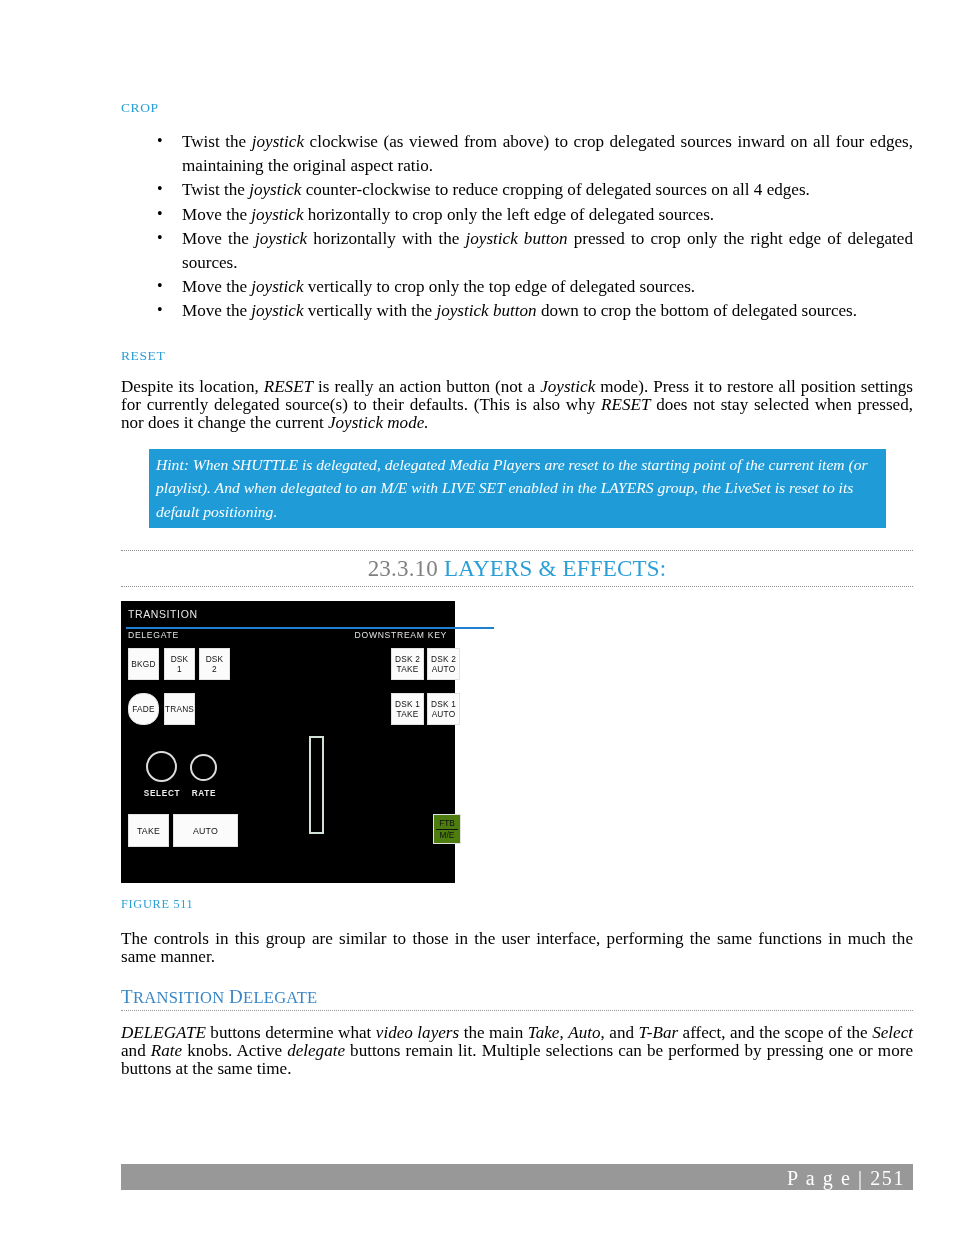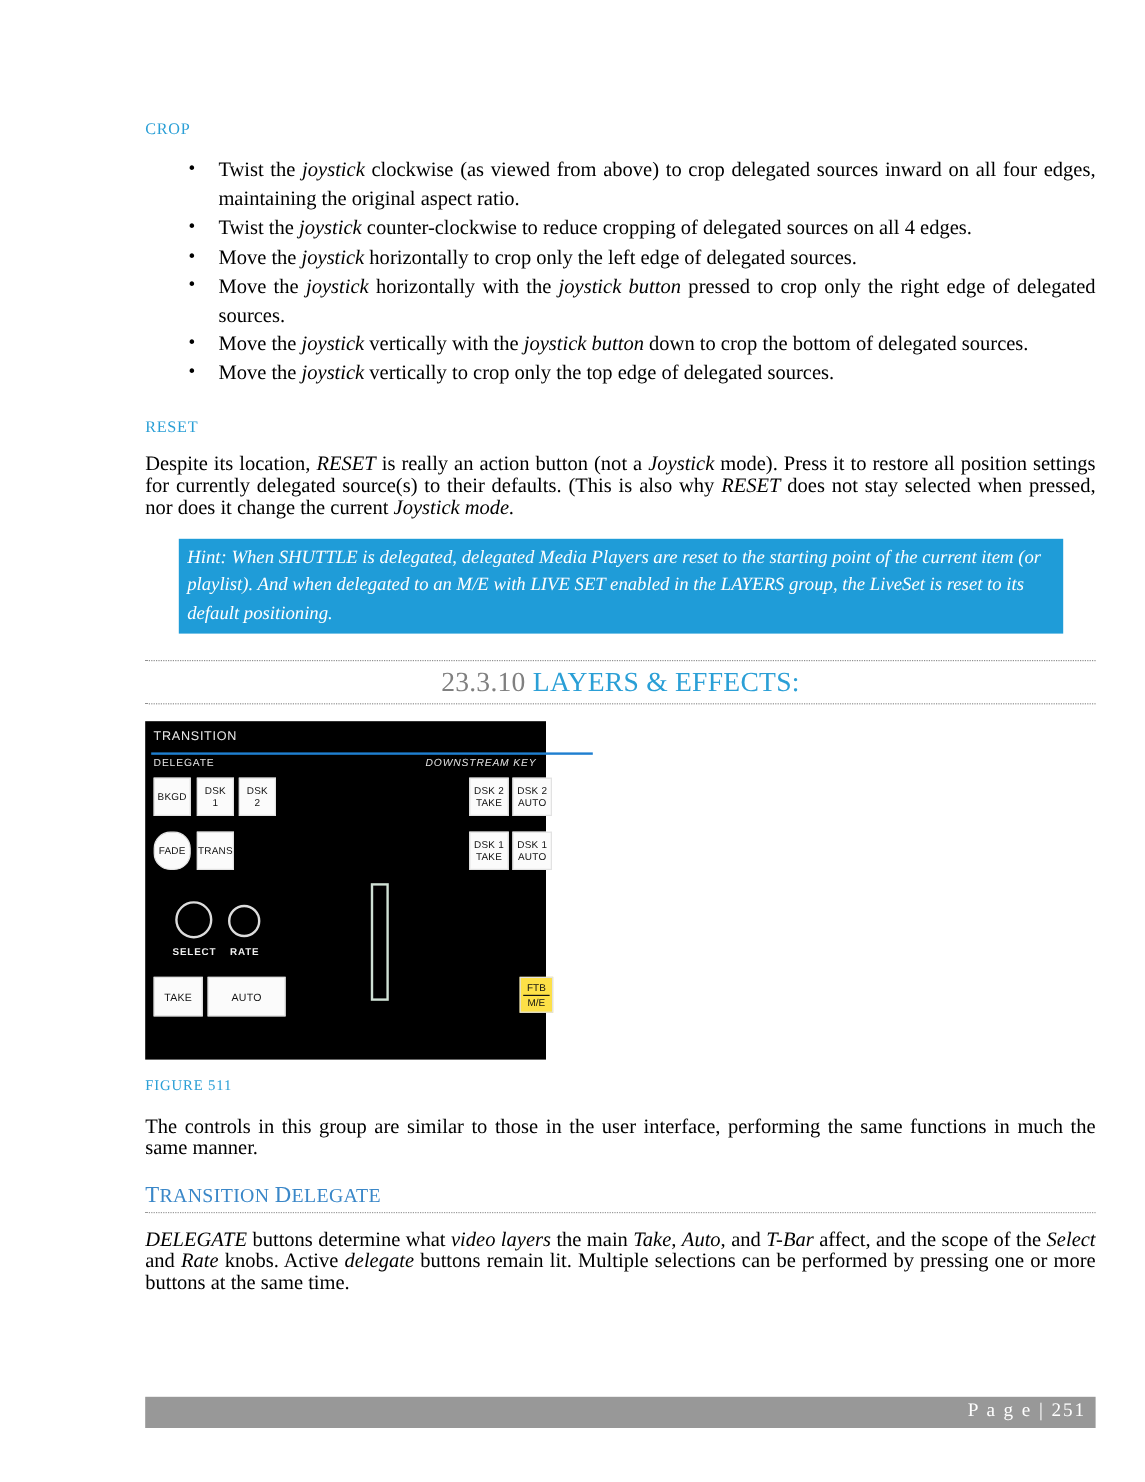--- a/index.html
+++ b/index.html
@@ -132,21 +132,21 @@
   }
   .lbl {
     position: absolute;
     color: #e3e3e3;
     font-family: "Liberation Sans", sans-serif;
     font-size: 8.6px;
     letter-spacing: 0.7px;
     white-space: nowrap;
   }
   .lbl-delegate { left: 7px; top: 29px; }
-  .lbl-dsk { right: 8px; top: 29px; font-style: italic; }
+  .lbl-dsk { right: 8px; top: 29px; }
 
   .btn {
     position: absolute;
     background: #fbfbfb;
     color: #101010;
     border: 1px solid #e2e2e2;
     font-family: "Liberation Sans", sans-serif;
     font-size: 8.3px;
     display: flex;
     align-items: center;
@@ -174,21 +174,21 @@
     white-space: nowrap;
   }
   .tbar-slot {
     position: absolute;
     border: 2px solid #cfe0d4;
     background: #000000;
     box-sizing: border-box;
   }
   .ftb-btn {
     position: absolute;
-    background: #fde047;
+    background: #4d7c0f;
     border: 1px solid #e2e2e2;
     box-sizing: border-box;
     display: flex;
     flex-direction: column;
     align-items: stretch;
     justify-content: center;
     padding: 6px 2px;
   }
   .ftb-top, .ftb-bot {
     font-family: "Liberation Sans", sans-serif;
@@ -234,40 +234,40 @@
     width: 792px;
     height: 26px;
     background: #989898;
   }
   .footer-text {
     position: absolute;
     right: 8px;
     top: 3px;
     color: #ffffff;
     font-family: "Liberation Serif", serif;
-    font-size: 16px;
+    font-size: 20px;
     letter-spacing: 1.6px;
     white-space: nowrap;
   }
 </style>
 </head>
 <body>
 
 <div class="page">
   <div class="content">
 
     <div class="mini-head">CROP</div>
 
     <ul class="bullets" id="crop-bullets">
         <li><span>Twist the </span><i>joystick</i><span> clockwise (as viewed from above) to crop delegated sources inward on all four edges, maintaining the original aspect ratio.</span></li>
         <li class="nojust"><span>Twist the </span><i>joystick</i><span> counter-clockwise to reduce cropping of delegated sources on all 4 edges.</span></li>
         <li class="nojust"><span>Move the </span><i>joystick</i><span> horizontally to crop only the left edge of delegated sources.</span></li>
         <li><span>Move the </span><i>joystick</i><span> horizontally with the </span><i>joystick button</i><span> pressed to crop only the right edge of delegated sources.</span></li>
+        <li class="nojust"><span>Move the </span><i>joystick</i><span> vertically to crop only the top edge of delegated sources.</span></li>
         <li class="nojust"><span>Move the </span><i>joystick</i><span> vertically with the </span><i>joystick button</i><span> down to crop the bottom of delegated sources.</span></li>
-        <li class="nojust"><span>Move the </span><i>joystick</i><span> vertically to crop only the top edge of delegated sources.</span></li>
       </ul>
 
     <div class="mini-head reset" style="margin-top:24px;">RESET</div>
 
     <p class="body" id="reset-para"><span>Despite its location, </span><i>RESET</i><span> is really an action button (not a </span><i>Joystick</i><span> mode).  Press it to restore all position settings for currently delegated source(s) to their defaults.  (This is also why </span><i>RESET</i><span> does not stay selected when pressed, nor does it change the current </span><i>Joystick mode.</i></p>
 
     <div style="margin-top:17px;">
       <div class="hintbox">Hint: When SHUTTLE is delegated, delegated Media Players are reset to the starting point of the current item (or playlist). And when delegated to an M/E with LIVE SET enabled in the LAYERS group, the LiveSet is reset to its default positioning.</div>
     </div>
 

